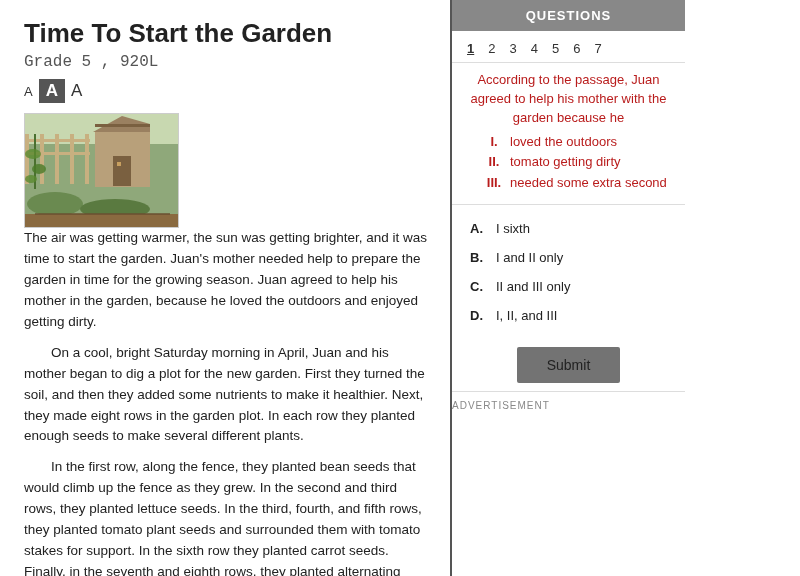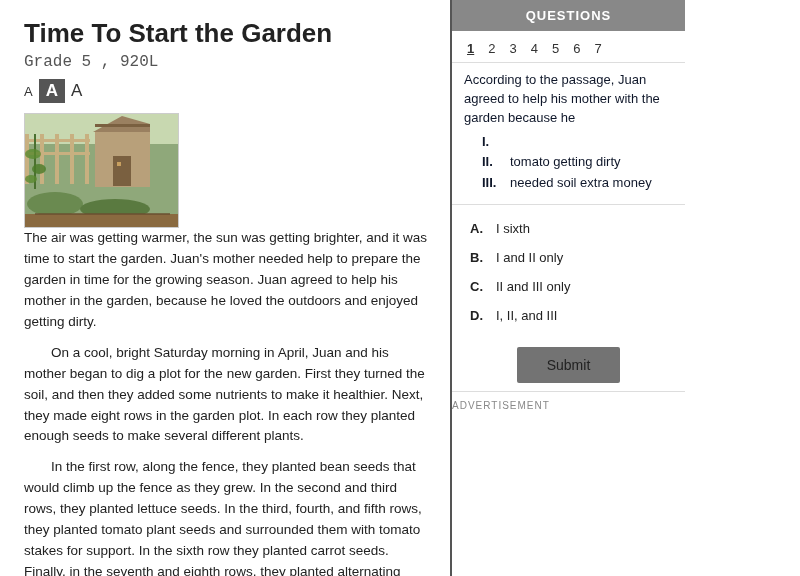--- a/index.html
+++ b/index.html
@@ -113,21 +113,22 @@
     }
     .question-tab.active {
       font-weight: bold;
       text-decoration: underline;
     }
     .question-text {
       font-family: Arial, sans-serif;
       font-size: 13px;
       line-height: 1.45;
       padding: 8px 12px 6px 12px;
-      color: #0f172a;
+      color: #b91c1c;
+      text-align: center;
     }
     .roman-list {
       list-style: none;
       padding: 4px 0 4px 18px;
       font-family: Arial, sans-serif;
       font-size: 13px;
       line-height: 1.6;
     }
     .roman-list li {
       display: flex;
@@ -255,28 +256,29 @@
       <span class="question-tab">5</span>
       <span class="question-tab">6</span>
       <span class="question-tab">7</span>
     </div>
   <hr class="divider">
   <div class="question-text">
     <span>According to the passage, Juan agreed to help his mother with the garden because he</span>
     <ul class="roman-list" id="roman-list">
         <li>
           <span class="roman-numeral">I.</span>
+          <span>loved the outdoors</span>
         </li>
         <li>
           <span class="roman-numeral">II.</span>
           <span>tomato getting dirty</span>
         </li>
         <li>
           <span class="roman-numeral">III.</span>
-          <span>needed soil extra money</span>
+          <span>needed some extra second</span>
         </li>
       </ul>
   </div>
   <hr class="divider">
   <div class="answer-options" id="answer-options">
       <div class="answer-option">
         <span class="answer-letter">A.</span>
         <span>I sixth</span>
       </div>
       <div class="answer-option">

